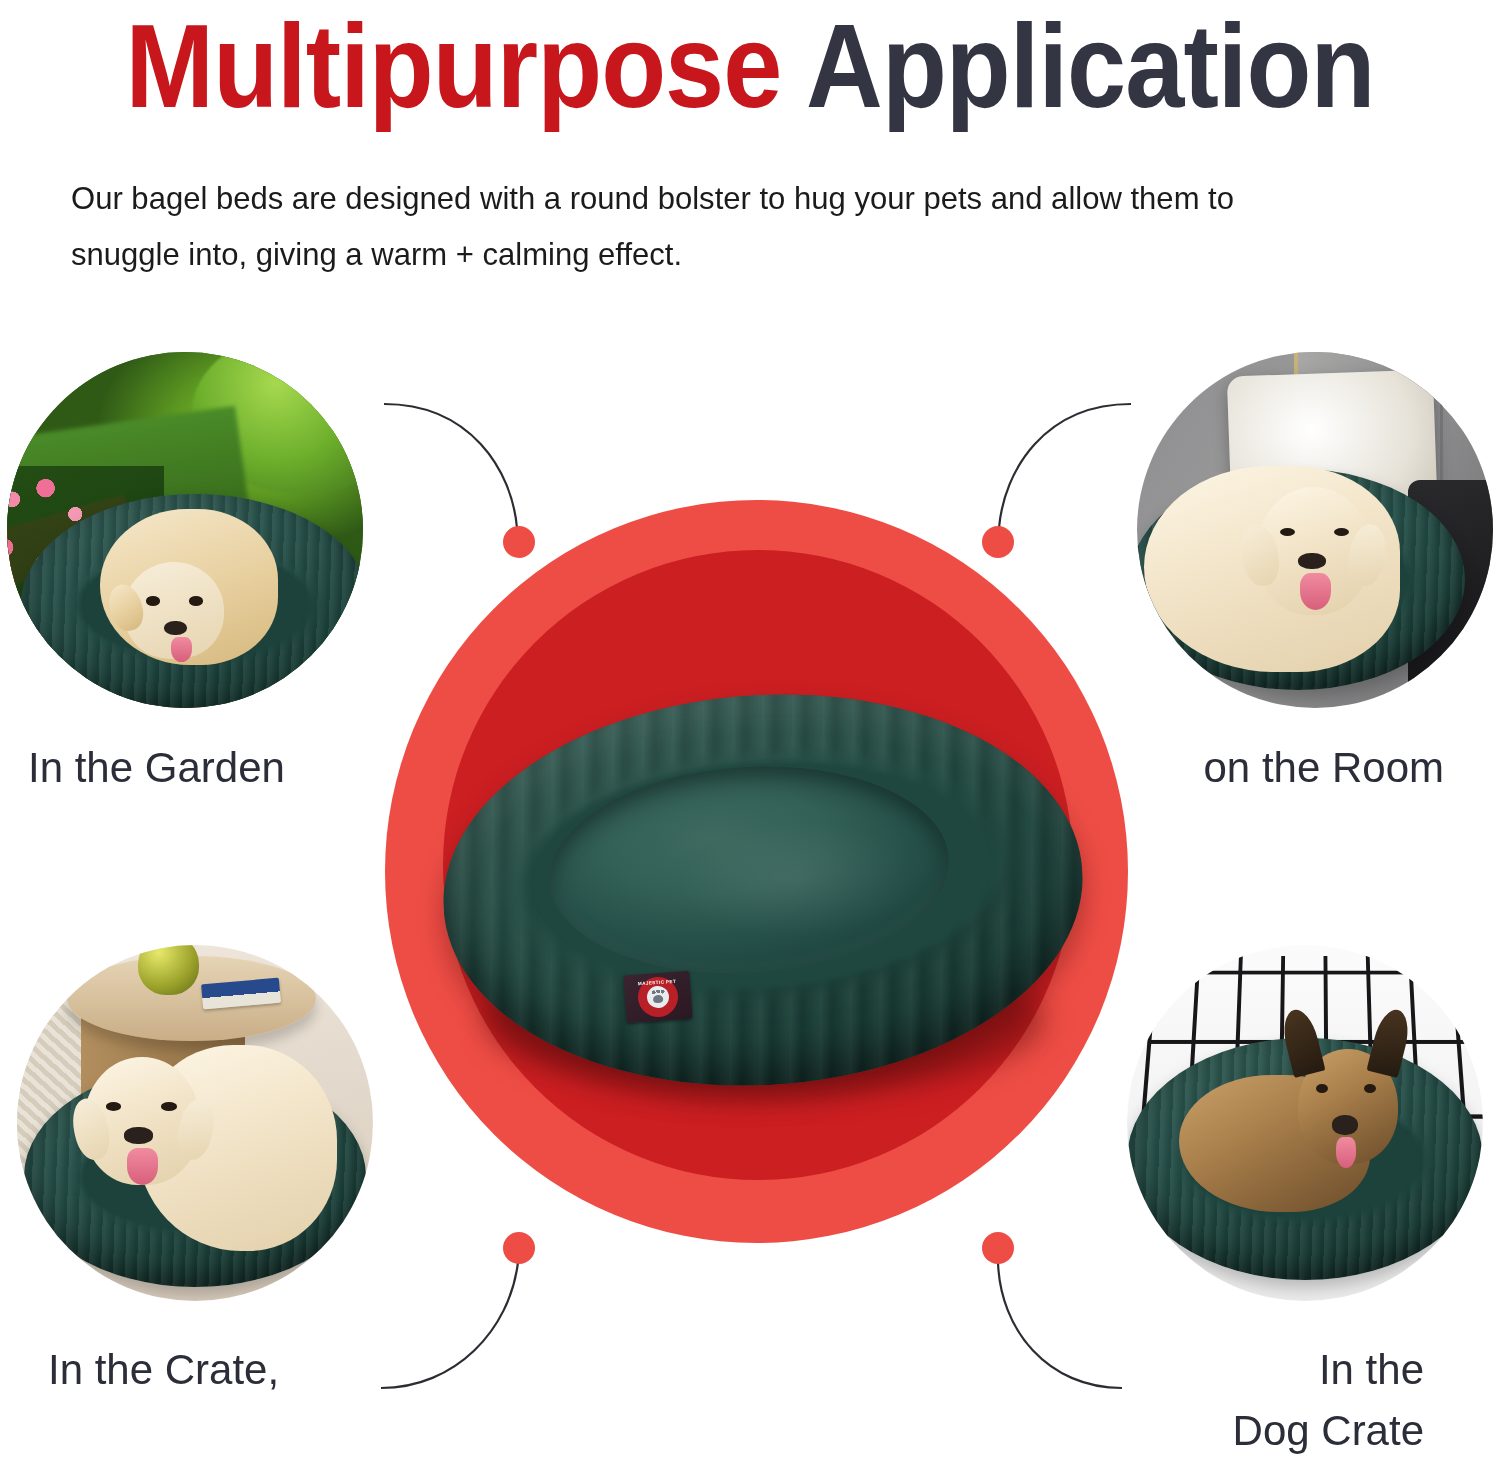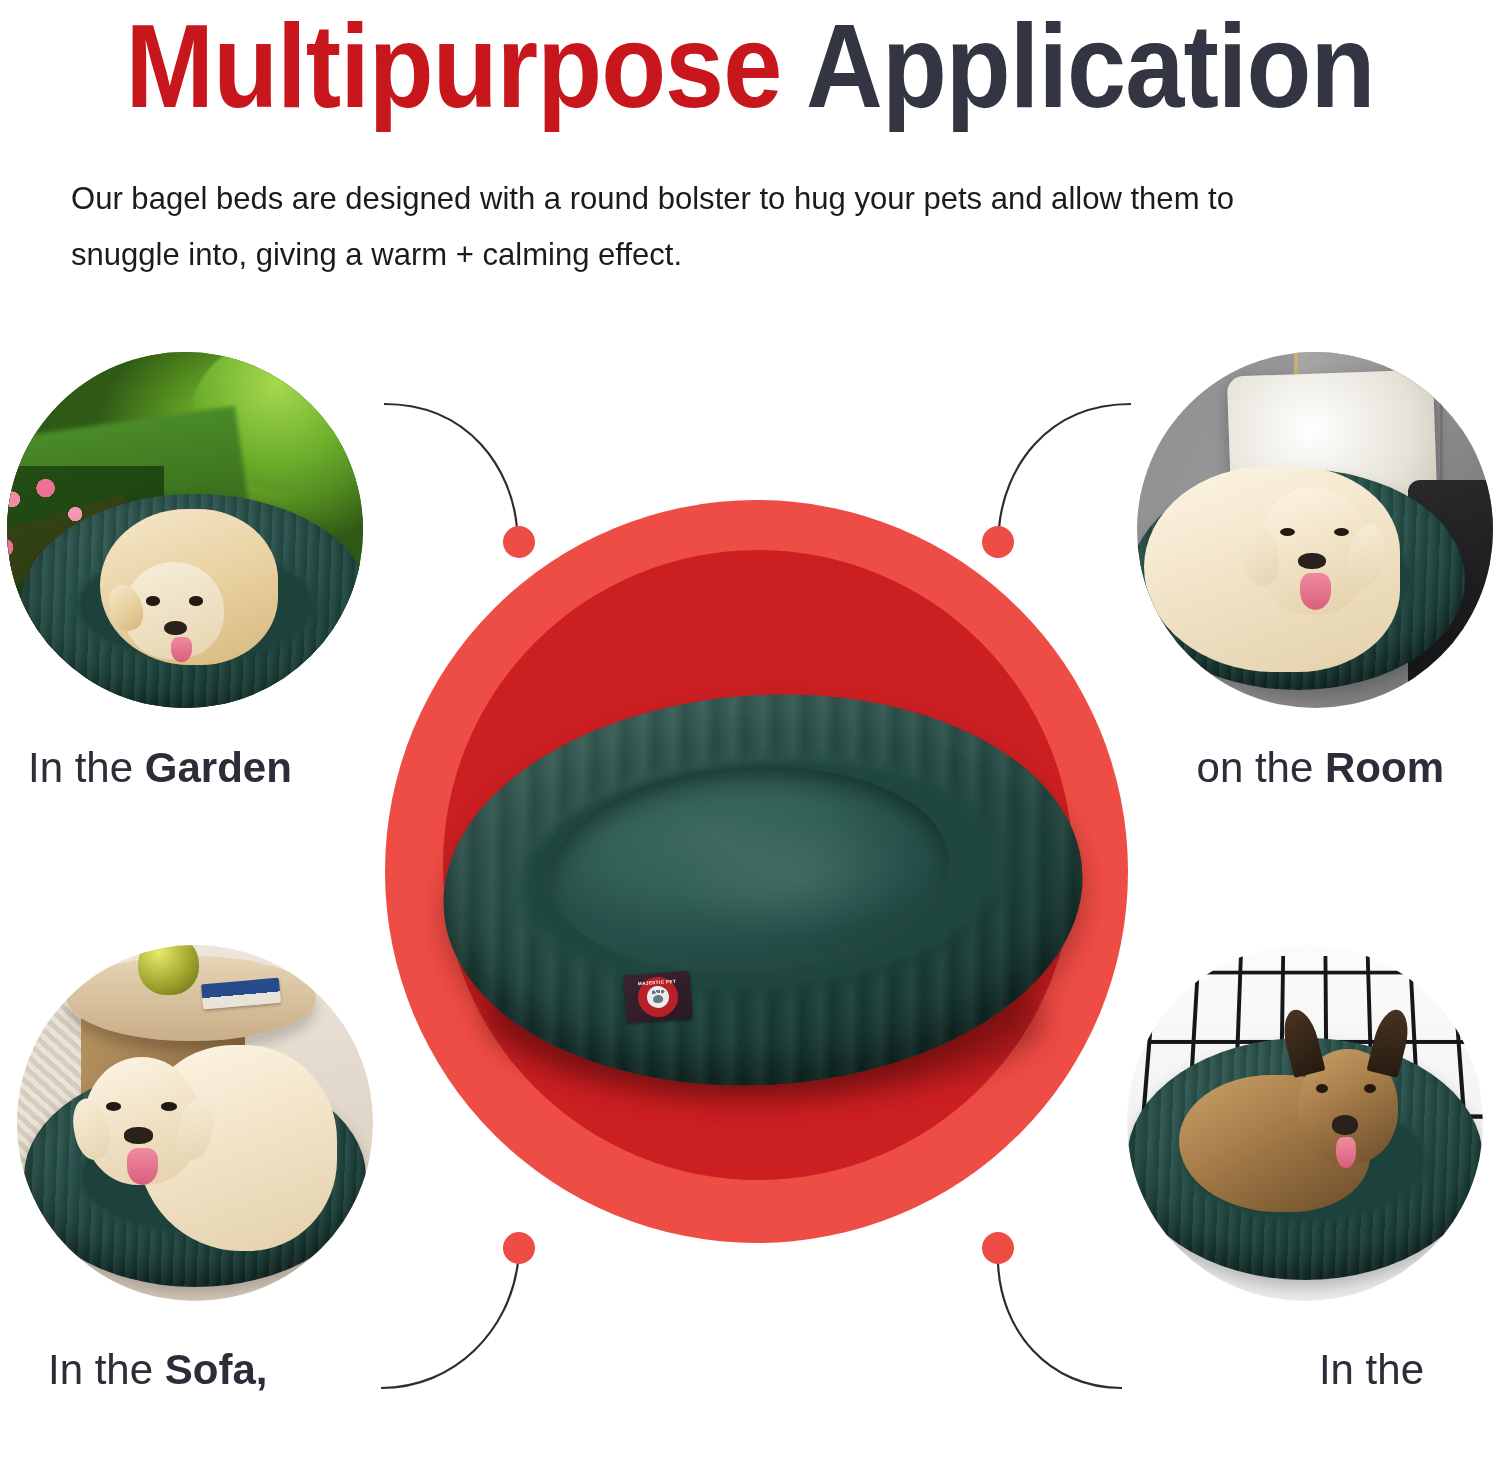--- a/index.html
+++ b/index.html
@@ -430,21 +430,21 @@
 
   
   .label {
     position: absolute;
     font-size: 42px;
     line-height: 1.45;
     color: #2b2d38;
     font-weight: 400;
     white-space: nowrap;
   }
-  .label b { font-weight: 700; }
+  .label b { font-weight: 400; }
   .label-tl { left: 28px;  top: 738px;  text-align: left; }
   .label-tr { right: 56px; top: 738px;  text-align: right; }
   .label-bl { left: 48px;  top: 1340px; text-align: left; }
   .label-br { right: 76px; top: 1340px; text-align: right; }
 </style>
 </head>
 <body>
 
 <div class="header">
   <h1 class="headline"><span class="hl-red">Multipurpose</span> <span class="hl-dark">Application</span></h1>
@@ -548,21 +548,21 @@
       <div class="dog-ear cream-d" style="left:0%; top:26%; width:13%; height:30%; transform:rotate(-12deg);"></div>
       <div class="dog-ear cream-d" style="left:40%; top:26%; width:13%; height:30%; transform:rotate(12deg);"></div>
       <div class="dog-eye" style="left:12%; top:28%; width:6%; height:4%;"></div>
       <div class="dog-eye" style="left:33%; top:28%; width:6%; height:4%;"></div>
       <div class="dog-nose" style="left:19%; top:40%; width:11%; height:8%;"></div>
       <div class="dog-tongue" style="left:20%; top:50%; width:12%; height:18%;"></div>
     </div>
   </div>
 </div>
 <div class="label label-bl">
-  <div><span>In the </span><b>Sofa,</b></div>
+  <div><span>In the </span><b>Crate,</b></div>
 </div>
 
 <div class="photo photo-br">
   <div class="scene">
     <div class="crate-bg"></div>
     <div class="crate-bars"></div>
 
     <div class="mini-bed" style="left:0%; top:26%; width:100%; height:68%;"></div>
 
     <div class="dog" style="left:28%; top:18%; width:56%; height:62%;">
@@ -572,13 +572,14 @@
       <div class="dog-ear gsd-dark" style="left:74%; top:0%; width:16%; height:30%; border-radius:50% 50% 6% 6%; transform:rotate(14deg);"></div>
       <div class="dog-eye" style="left:45%; top:34%; width:6%; height:4%;"></div>
       <div class="dog-eye" style="left:69%; top:34%; width:6%; height:4%;"></div>
       <div class="dog-nose" style="left:53%; top:48%; width:13%; height:9%;"></div>
       <div class="dog-tongue" style="left:55%; top:58%; width:10%; height:14%;"></div>
     </div>
   </div>
 </div>
 <div class="label label-br">
   <div><span>In the</span></div>
+  <div><b>Dog Crate</b></div>
 </div>
 
 </body></html>

